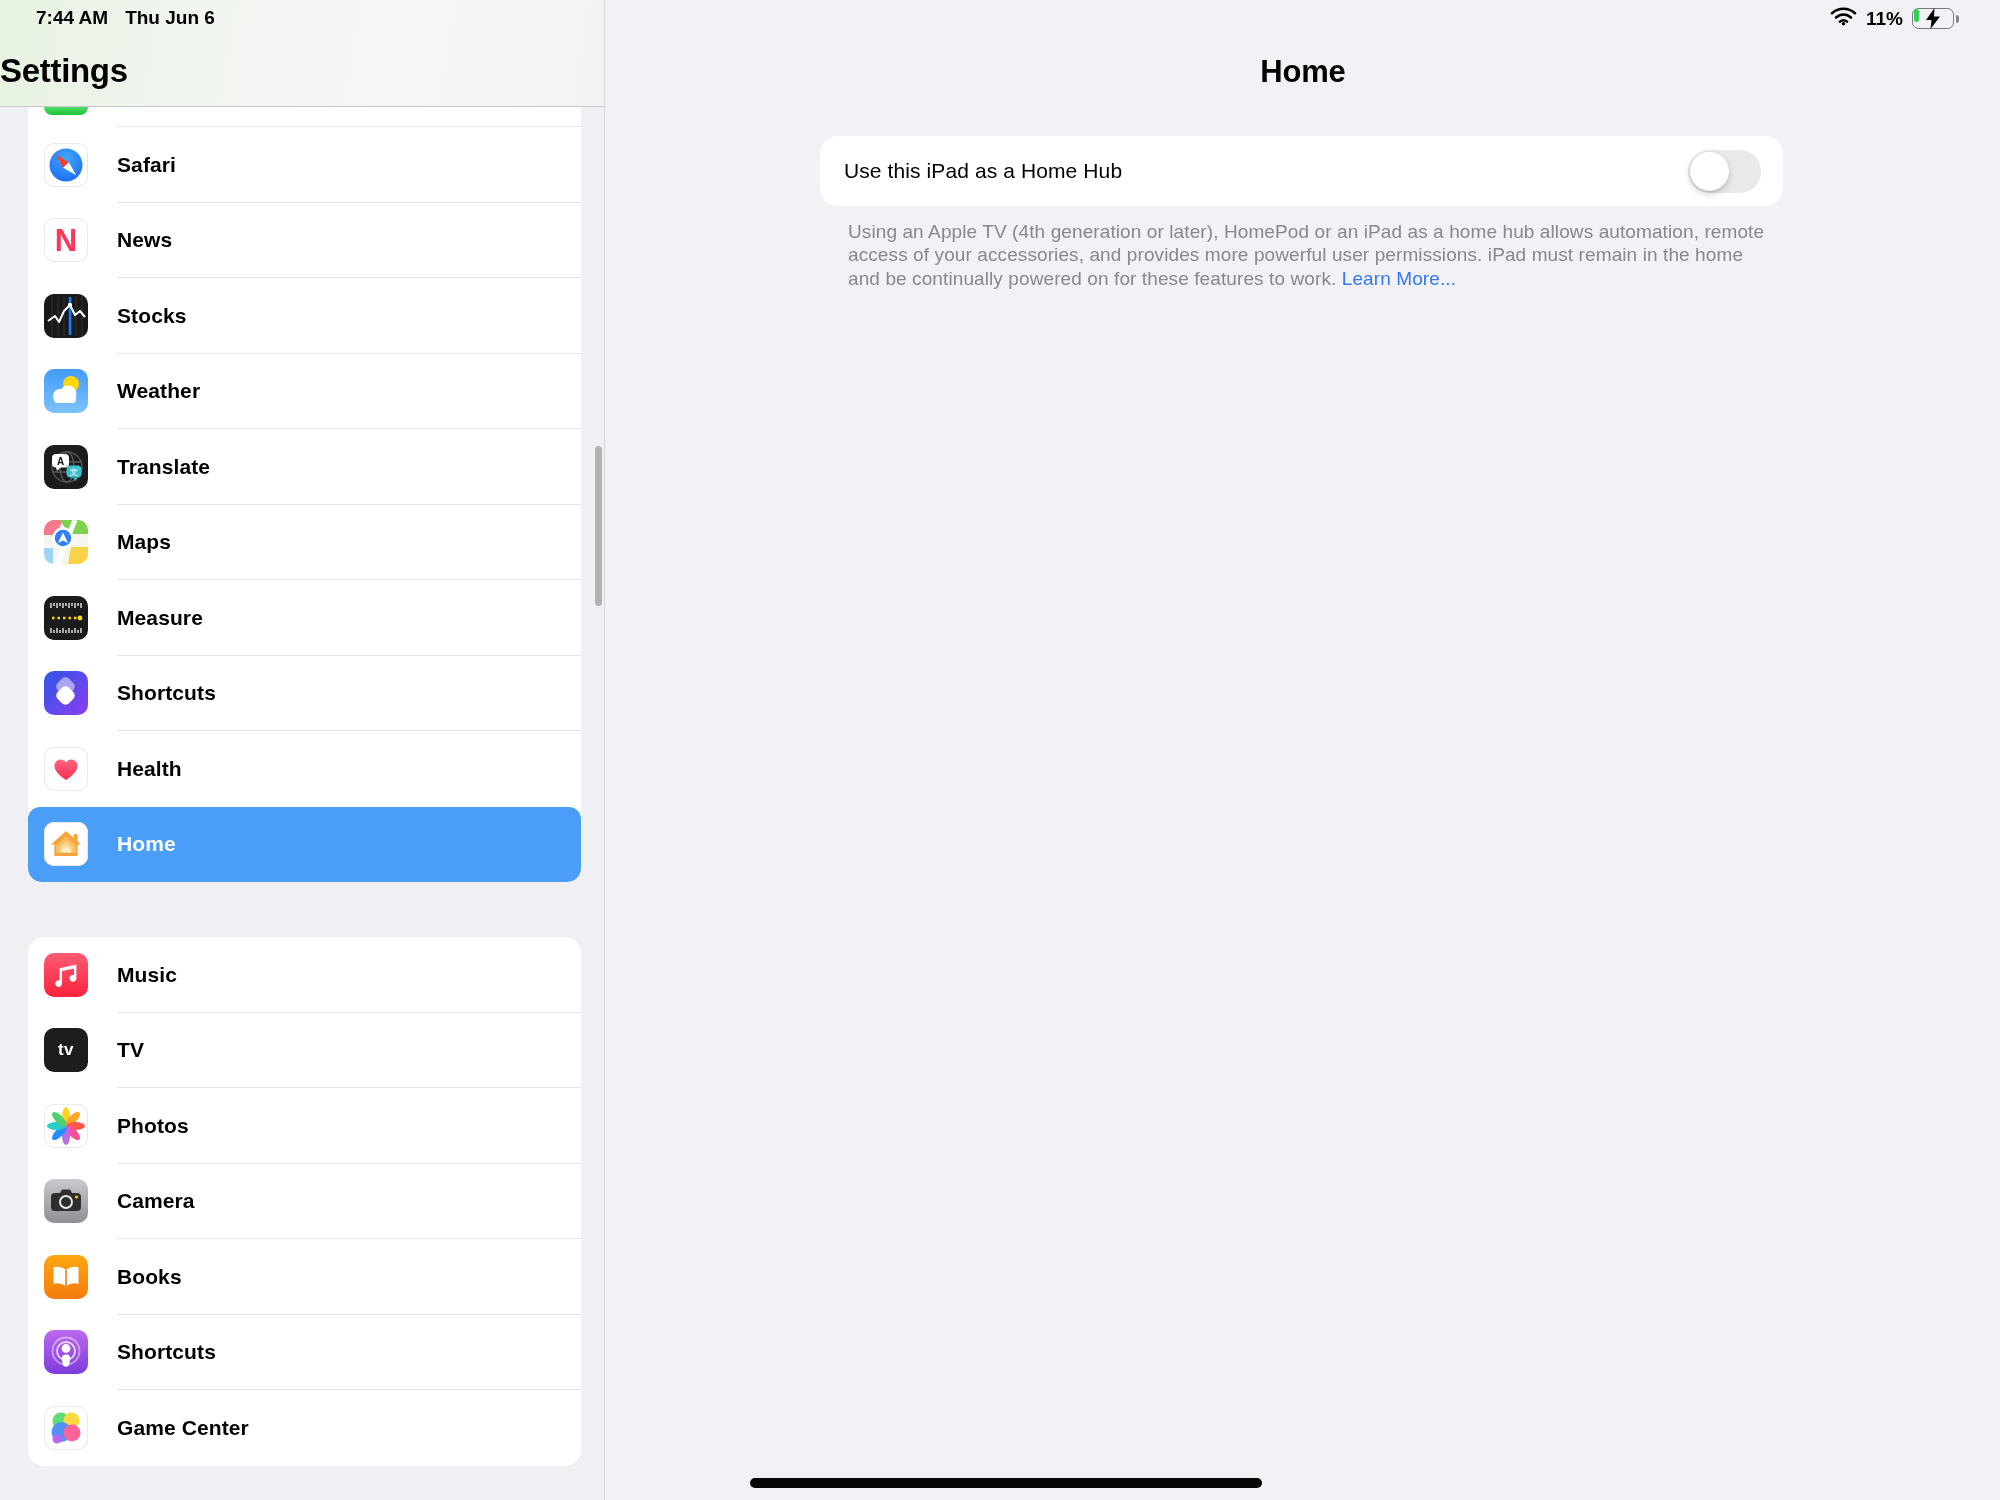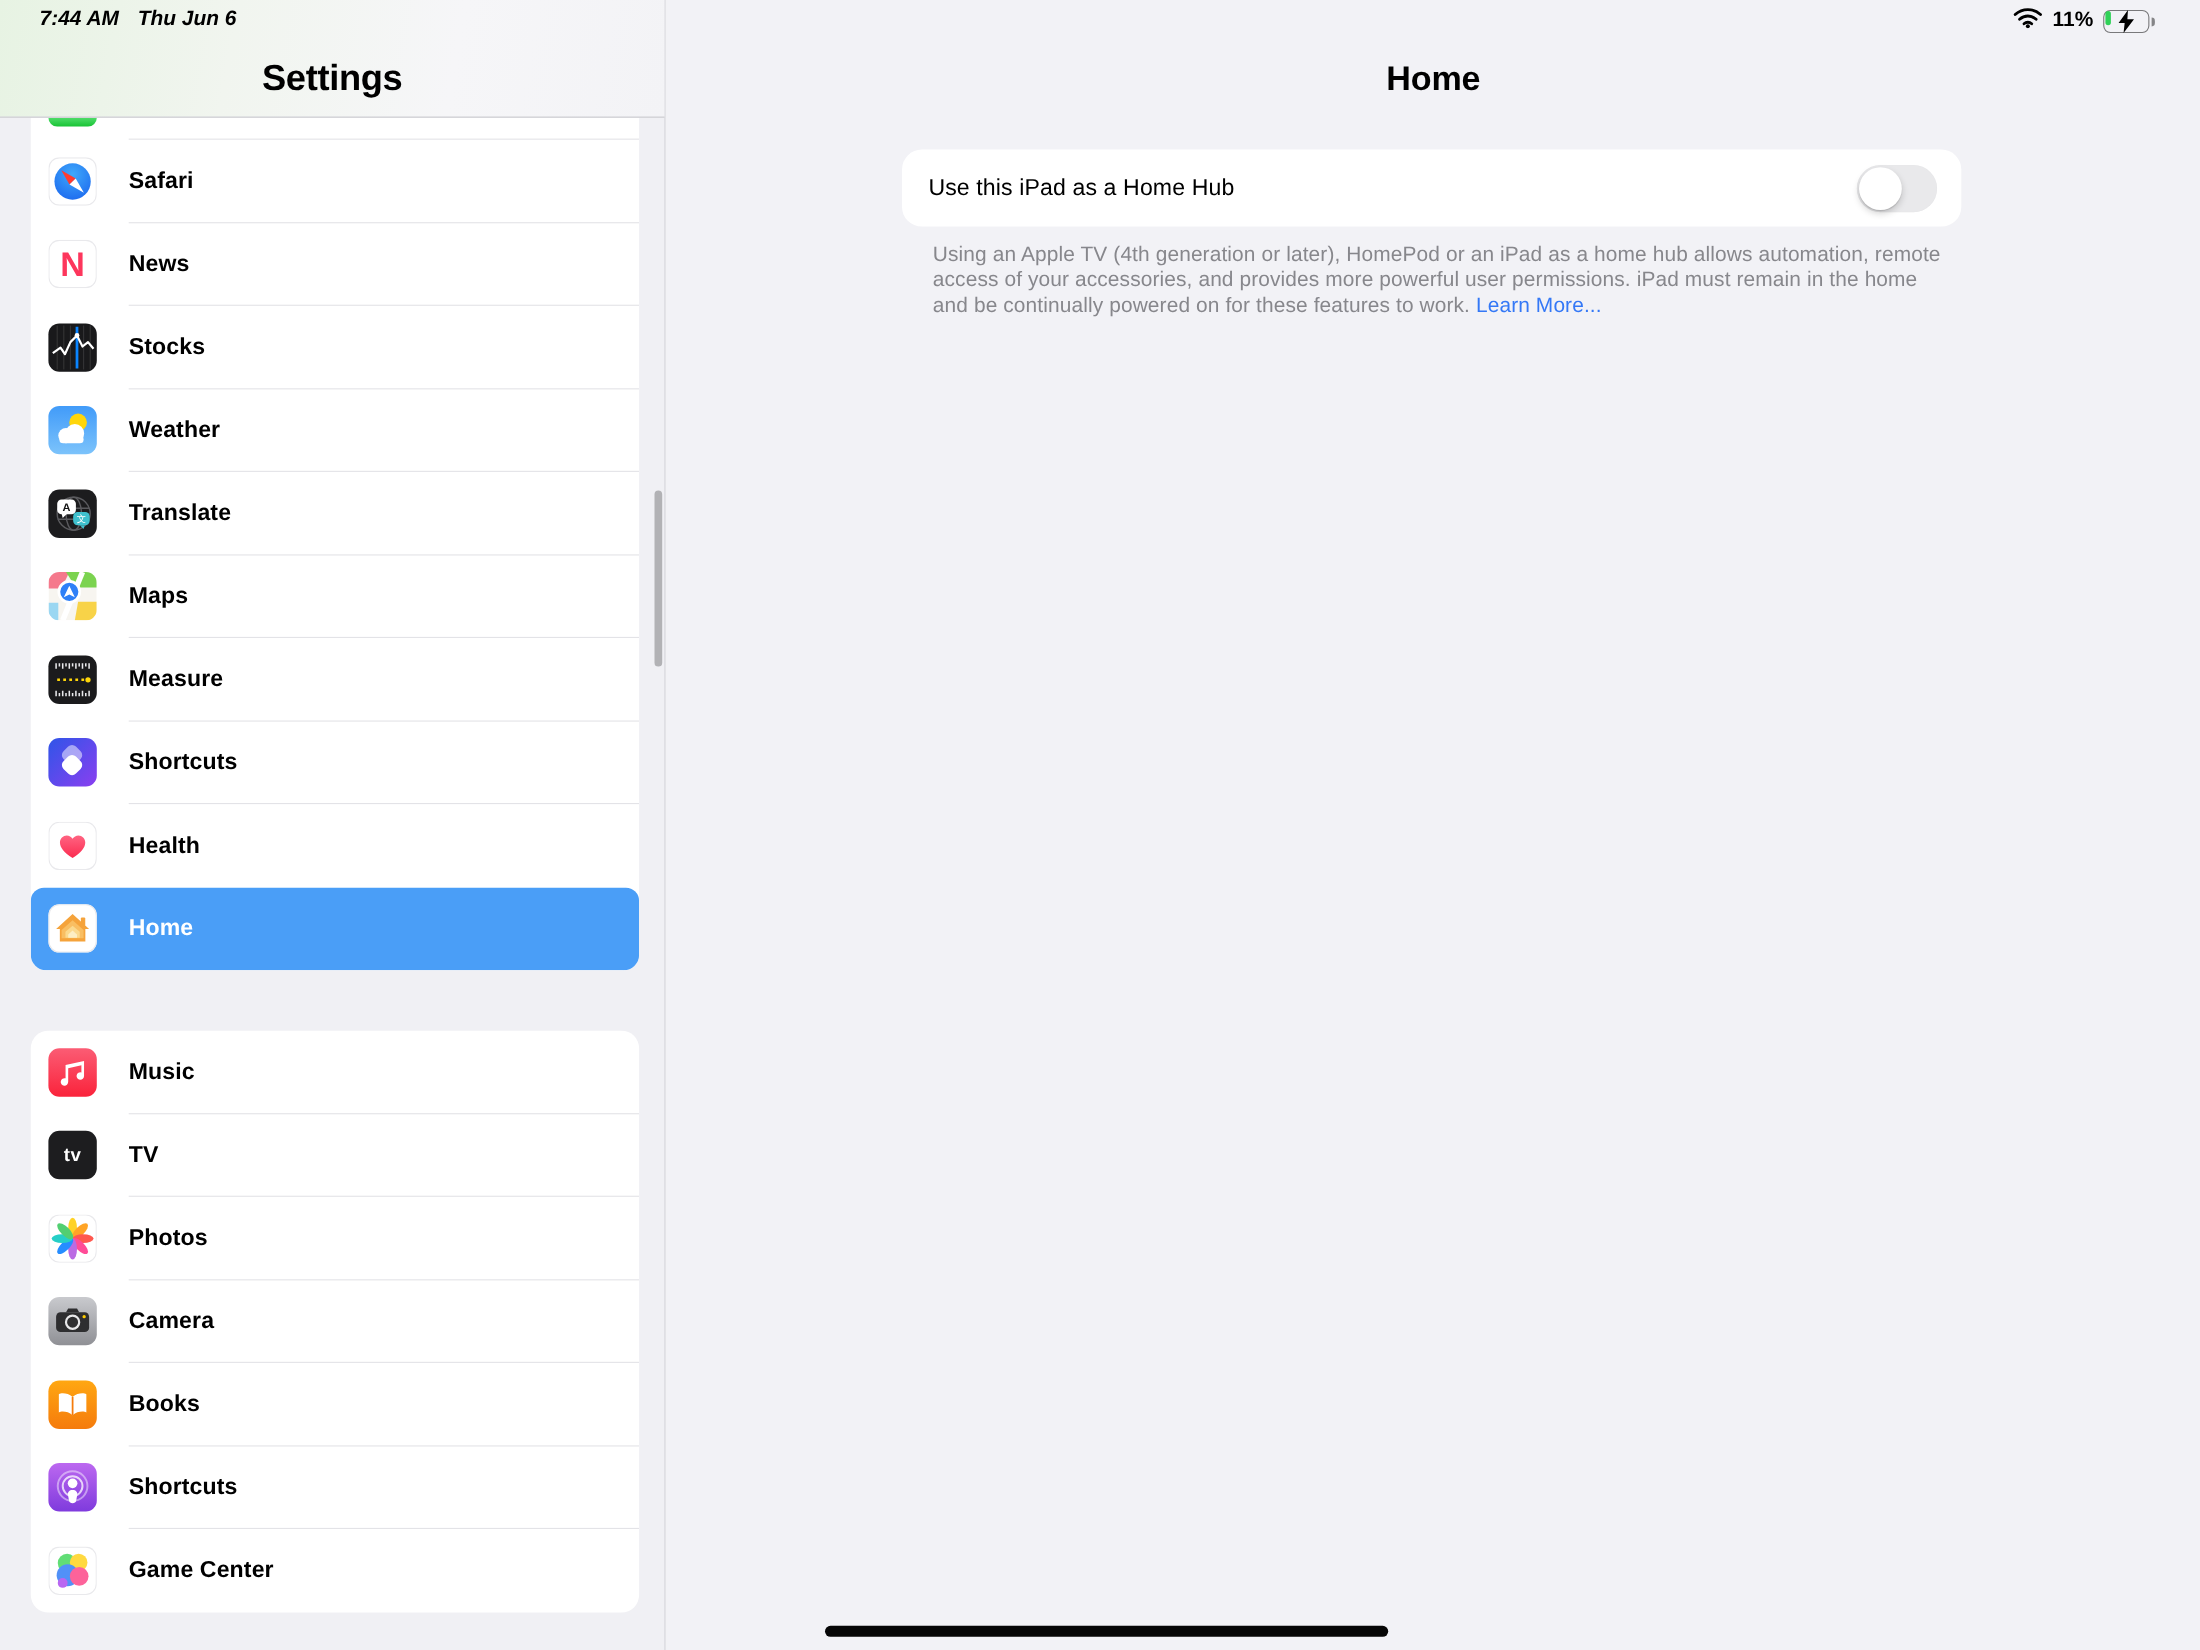--- a/index.html
+++ b/index.html
@@ -14,36 +14,36 @@
   #sidebar {
     position:absolute; left:0; top:0; width:605px; height:1500px;
     background:#f0f0f4; border-right:1px solid #d5d5da;
   }
   #sidebar-header {
     position:absolute; left:0; top:0; width:100%; height:107px;
     background:linear-gradient(100deg,#e7f3e3 0%,#f1f5ef 35%,#f6f6f8 68%,#f3f3f6 100%);
     border-bottom:1px solid #c9c9cd; z-index:5;
   }
   #sidebar-title {
-    position:absolute; top:52px; width:100%; text-align:center;
+    position:absolute; top:52px; width:100%; text-align:left;
     font-size:33px; font-weight:700; letter-spacing:-0.3px;
   }
   #main {
     position:absolute; left:606px; top:0; width:1394px; height:1500px;
     background:#f2f2f6;
   }
   #main-title {
     position:absolute; top:54px; width:100%; text-align:center;
     font-size:31px; font-weight:700; letter-spacing:-0.2px;
   }
 
   
   #status-left {
     position:absolute; left:36px; top:7px; display:flex; gap:17px;
-    font-size:19px; font-weight:600; z-index:9;font-style:italic;
+    font-size:19px; font-weight:600; z-index:9;
   }
   #status-right {
     position:absolute; right:36px; top:6px; display:flex; align-items:center; gap:9px;
     font-size:19px; font-weight:600; z-index:9;
   }
   .batt { position:relative; width:52px; height:23px; }
   .batt-body {
     position:absolute; left:0; top:1px; width:42px; height:21px;
     border:1.5px solid rgba(0,0,0,0.5); border-radius:6.5px;
   }

